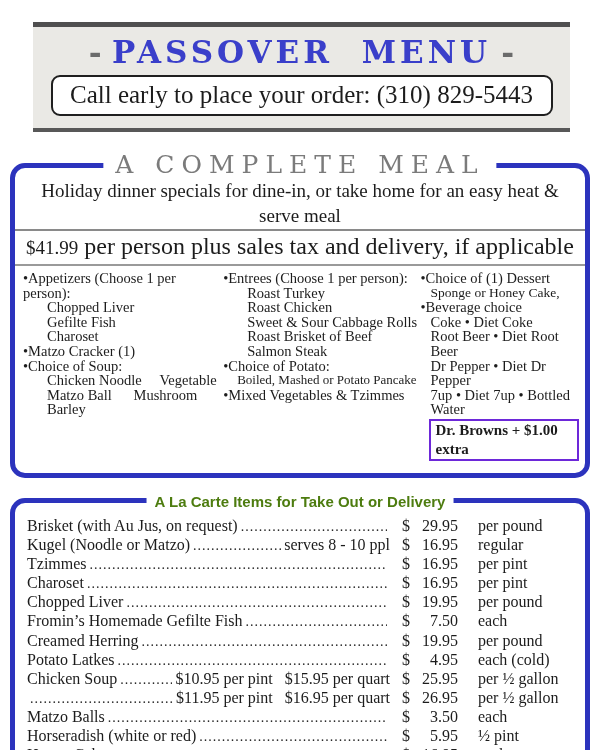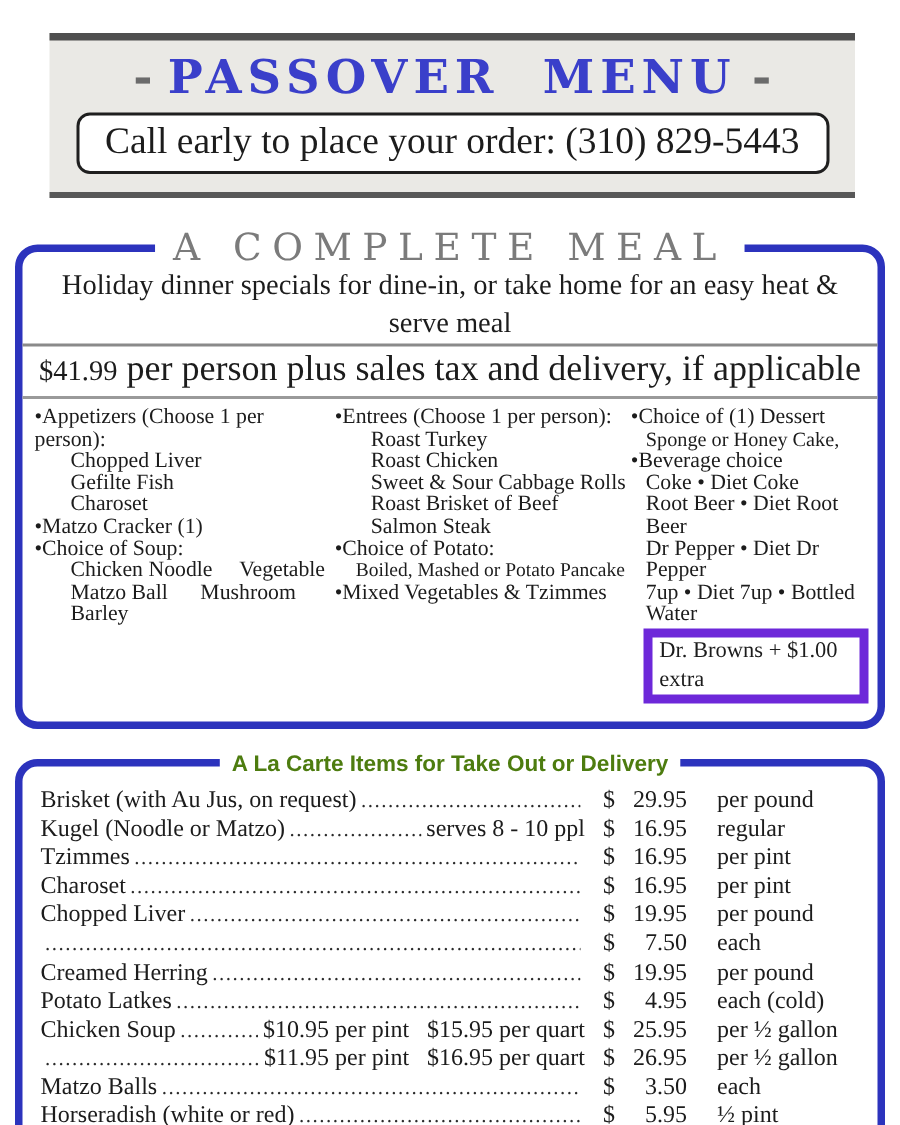--- a/index.html
+++ b/index.html
@@ -65,21 +65,21 @@
   .mcol2 { width:35.5%; }
   .mcol3 { width:28.5%; }
   .line { white-space:pre-wrap; }
   .line.bullet::before { content:"\2022 "; }
   .mcol .sub  { padding-left:24px; }
   .mcol .sub2 { padding-left:14px; font-size:13px; }
   .mcol3 .sub { padding-left:10px; }
   .mcol3 .sub2{ padding-left:10px; font-size:13.5px; }
   .extra-note {
     display:inline-block; margin:2px 0 0 8px; padding:0 5px;
-    border:6px solid #6d28d9; font-size:15px; line-height:19px;
+    border:2px solid #6d28d9; font-size:15px; line-height:19px;font-weight:bold;
   }
 
   
   .rows { margin-top:2px; }
   .row { display:flex; align-items:baseline; font-size:16px; line-height:18.1px; }
   .row .name { white-space:nowrap; }
   .row .dots { flex:1; overflow:hidden; white-space:nowrap; margin:0 3px; color:#2a2a2a; min-width:0; }
   .row .dots::after {
     content:"....................................................................................................................................";
     font-size:14px; letter-spacing:1px;
@@ -222,20 +222,21 @@
           <span class="dots"></span>
 
           <span class="price">
             <span class="cur">$</span>
             <span class="amt">19.95</span>
           </span>
           <span class="unit">per pound</span>
         </div>
 
         <div class="row">
+          <span class="name">Fromin’s Homemade Gefilte Fish</span>
           <span class="dots"></span>
 
           <span class="price">
             <span class="cur">$</span>
             <span class="amt">7.50</span>
           </span>
           <span class="unit">each</span>
         </div>
 
         <div class="row">

